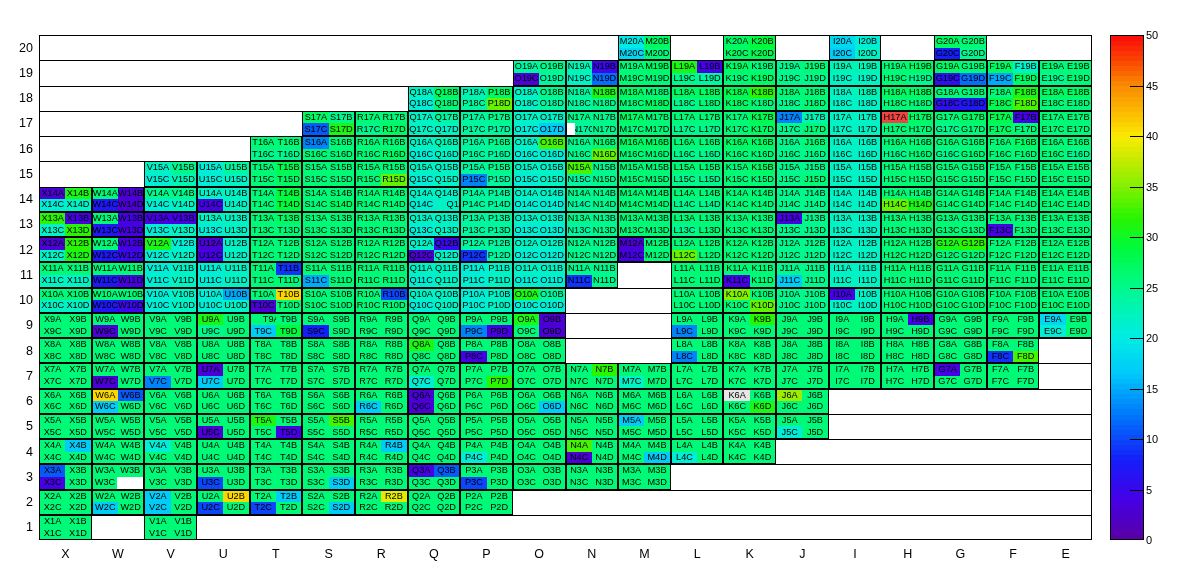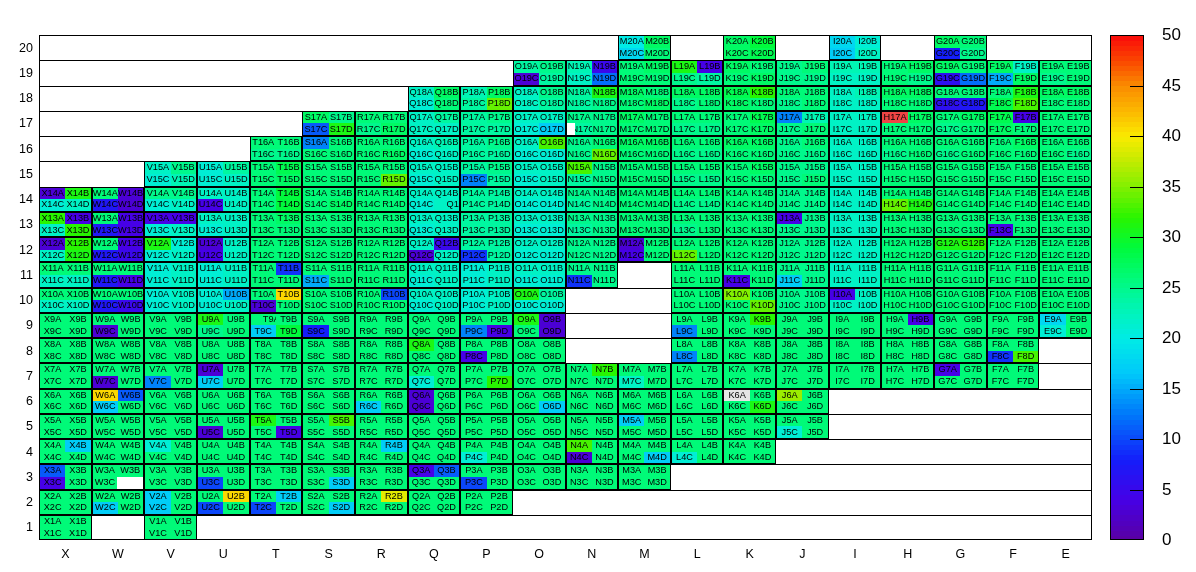--- a/index.html
+++ b/index.html
@@ -29,21 +29,21 @@
   #yaxis{position:absolute;left:0;top:35px;width:33px;height:505px;}
   
   #xaxis{position:absolute;left:39px;top:545px;width:1053px;height:20px;}
   .xlab{position:absolute;transform:translateX(-50%);font-size:12.5px;color:#000;}
 
   
   #cbar{position:absolute;left:1110px;top:35px;width:34px;height:505px;border:1px solid #000;
         box-sizing:border-box;overflow:hidden;}
   #cbar .band{width:100%;}
   #cbticks{position:absolute;left:1110px;top:35px;width:86px;height:505px;}
-  .cbtick{position:absolute;left:52px;font-size:17px;color:#000;transform:translateY(-50%);}
+  .cbtick{position:absolute;left:36px;font-size:11px;color:#000;transform:translateY(-50%);}
   .cbmark{position:absolute;left:20px;width:14px;height:1px;background:#000;}
 </style>
 </head>
 <body>
 
 <div id="root">
 
 
   <div id="yaxis">
       <div class="ylab" style="top: 12.625px;">20</div>

